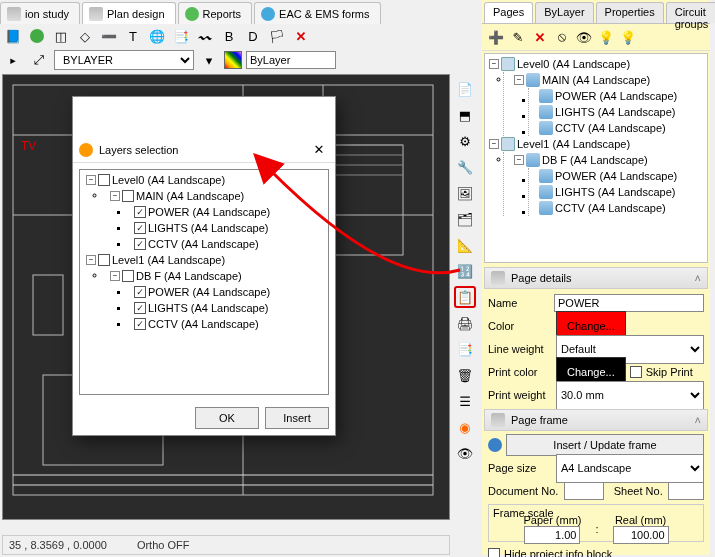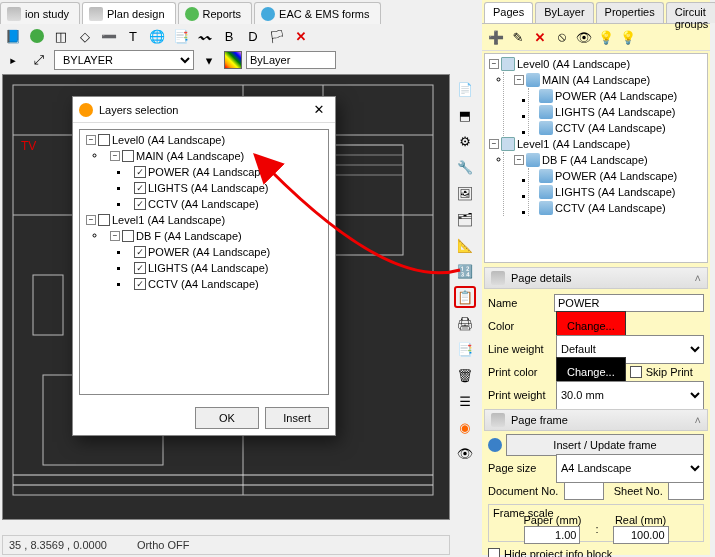--- a/index.html
+++ b/index.html
@@ -59,21 +59,21 @@
 .detail-row label { width: 64px; }
 .txtin { height: 18px; border: 1px solid #888; padding: 0 3px; background: #fff; }
 .btn-change { height: 30px; padding: 0 10px; border: 1px solid #333; cursor: pointer; }
 .btn-red { background: #f00; color: #000; }
 .btn-blk { background: #000; color: #fff; }
 .selc { height: 29px; border: 1px solid #888; background: #fff; }
 .ckrow { display: flex; align-items: center; gap: 4px; }
 
 
 .dialog { position: absolute; top: 96px; left: 72px; width: 264px; height: 340px; background: #fff; border: 1px solid #888; box-shadow: 4px 6px 16px rgba(0,0,0,0.5); display: flex; flex-direction: column; }
-.dlg-title { height: 26px; display: flex; align-items: center; padding: 0 6px; gap: 6px; border-bottom: 1px solid #ddd; }
+.dlg-title { height: 26px; display: flex; align-items: center; padding: 0 6px; gap: 6px; border-bottom: 1px solid #ddd; margin-top: 40px; }
 .dlg-close { margin-left: auto; width: 20px; height: 20px; display: flex; align-items: center; justify-content: center; cursor: pointer; font-size: 13px; }
 .dlg-tree { flex: 1; border: 1px solid #888; margin: 6px; background: #fff; overflow: auto; padding: 2px; }
 .dlg-tree .tree-children { border-left: none; }
 .dlg-btns { display: flex; justify-content: flex-end; gap: 6px; padding: 6px; }
 .dlg-btn { width: 64px; height: 22px; border: 1px solid #888; background: #eee; cursor: pointer; }
 
 
 .arrow-svg { position: absolute; top: 150px; left: 250px; width: 240px; height: 150px; pointer-events: none; }
 
 

